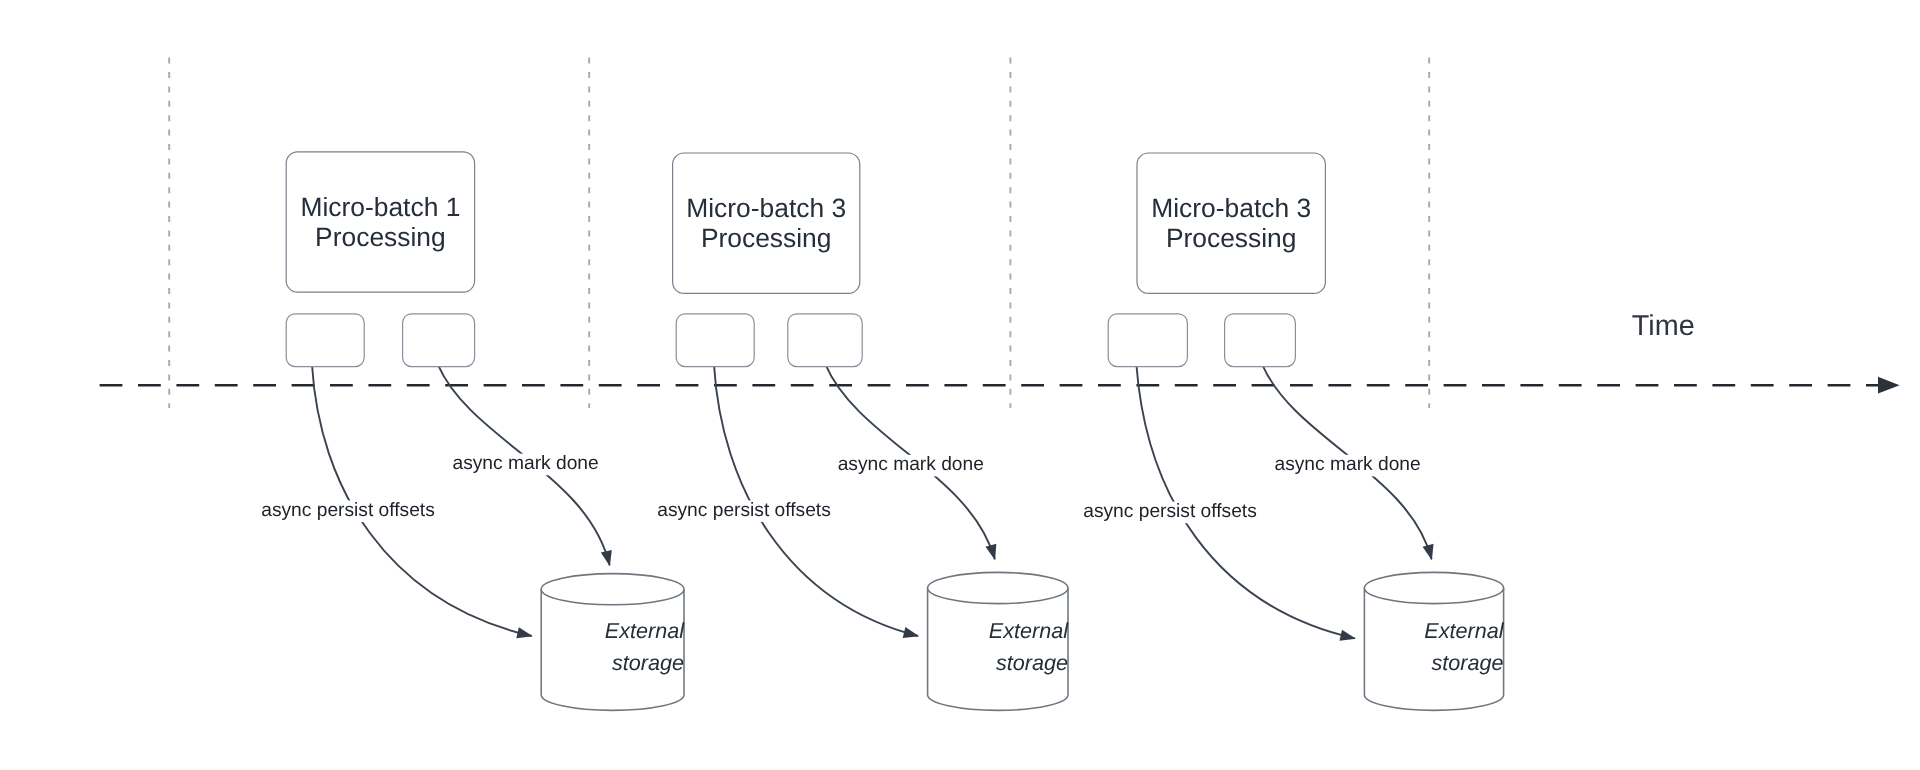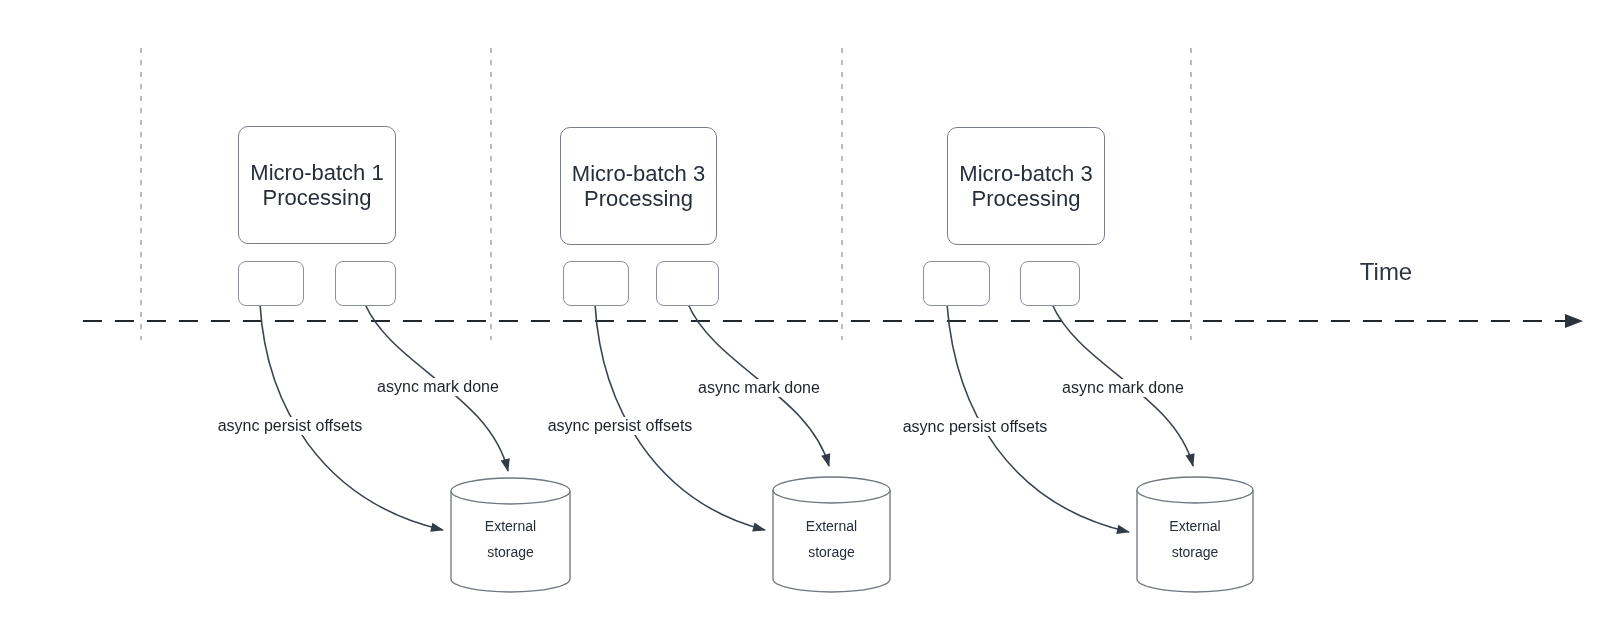--- a/index.html
+++ b/index.html
@@ -42,24 +42,25 @@
     transform: translate(-50%, -50%);
     background: #ffffff;
     padding: 0 3px;
     font-size: 16px;
     font-weight: normal;
     color: #1d222b;
     white-space: nowrap;
   }
   .cyl-label {
     position: absolute;
-    text-align: center;
-    font-size: 14px;
+    text-align: right;
+    font-size: 18px;
     line-height: 26px;
     color: #262e3a;
+    font-style: italic;
   }
   .time-label {
     position: absolute;
     transform: translate(-50%, -50%);
     font-size: 24px;
     color: #2e3642;
   }
 </style>
 </head>
 <body>

